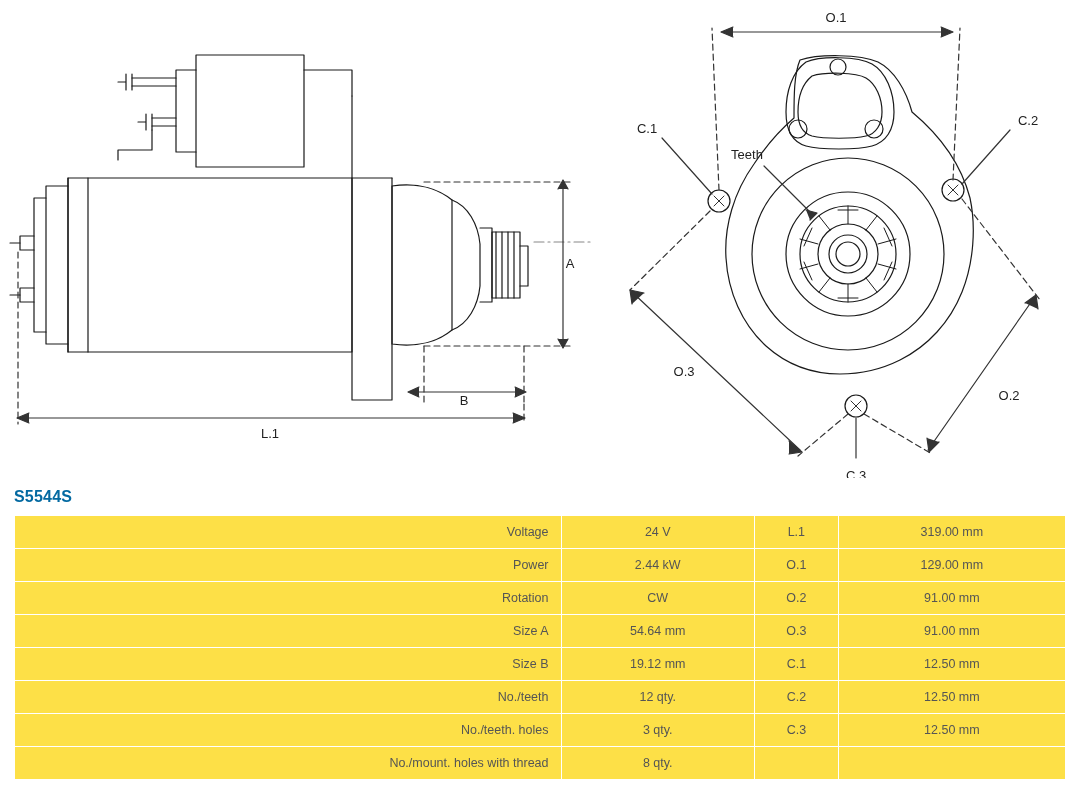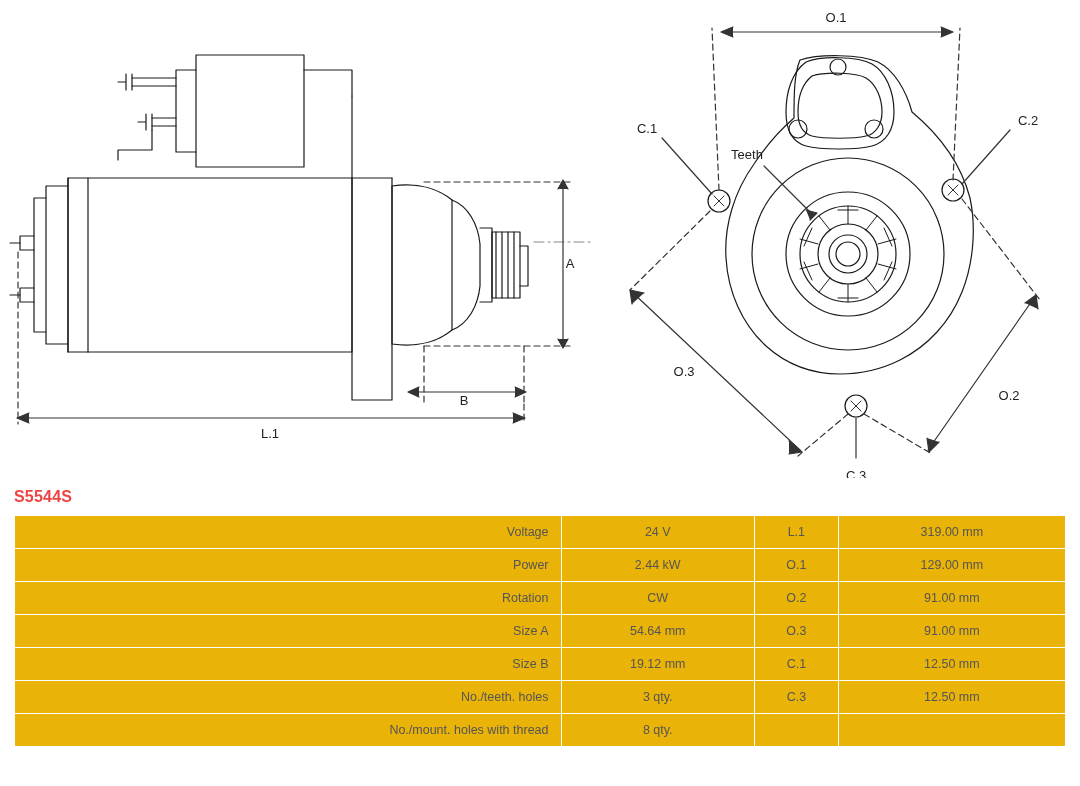--- a/index.html
+++ b/index.html
@@ -22,36 +22,36 @@
   }
   .drawing svg {
     display: block;
   }
   .part-code {
     position: absolute;
     left: 14px;
     top: 488px;
     font-size: 16px;
     font-weight: bold;
-    color: #ef4444;
+    color: #0369a1;
     letter-spacing: 0.2px;
   }
   table.spec {
     position: absolute;
     left: 14px;
     top: 515px;
     width: 1052px;
     border-collapse: collapse;
     font-size: 12.5px;
   }
   table.spec td {
     height: 32px;
     padding: 0 12px;
     border: 1px solid #ffffff;
-    background: #eab308;
+    background: #fde047;
     color: #555555;
     white-space: nowrap;
   }
   td.lbl {
     text-align: right;
     width: 552px;
   }
   td.val {
     text-align: center;
     width: 178px;
@@ -237,20 +237,26 @@
       <td class="lbl2">O.3</td>
       <td class="val2">91.00 mm</td>
     </tr>
     <tr>
       <td class="lbl">Size B</td>
       <td class="val">19.12 mm</td>
       <td class="lbl2">C.1</td>
       <td class="val2">12.50 mm</td>
     </tr>
     <tr>
+      <td class="lbl">No./teeth</td>
+      <td class="val">12 qty.</td>
+      <td class="lbl2">C.2</td>
+      <td class="val2">12.50 mm</td>
+    </tr>
+    <tr>
       <td class="lbl">No./teeth. holes</td>
       <td class="val">3 qty.</td>
       <td class="lbl2">C.3</td>
       <td class="val2">12.50 mm</td>
     </tr>
     <tr>
       <td class="lbl">No./mount. holes with thread</td>
       <td class="val">8 qty.</td>
       <td class="lbl2 blank"></td>
       <td class="val2 blank"></td>

